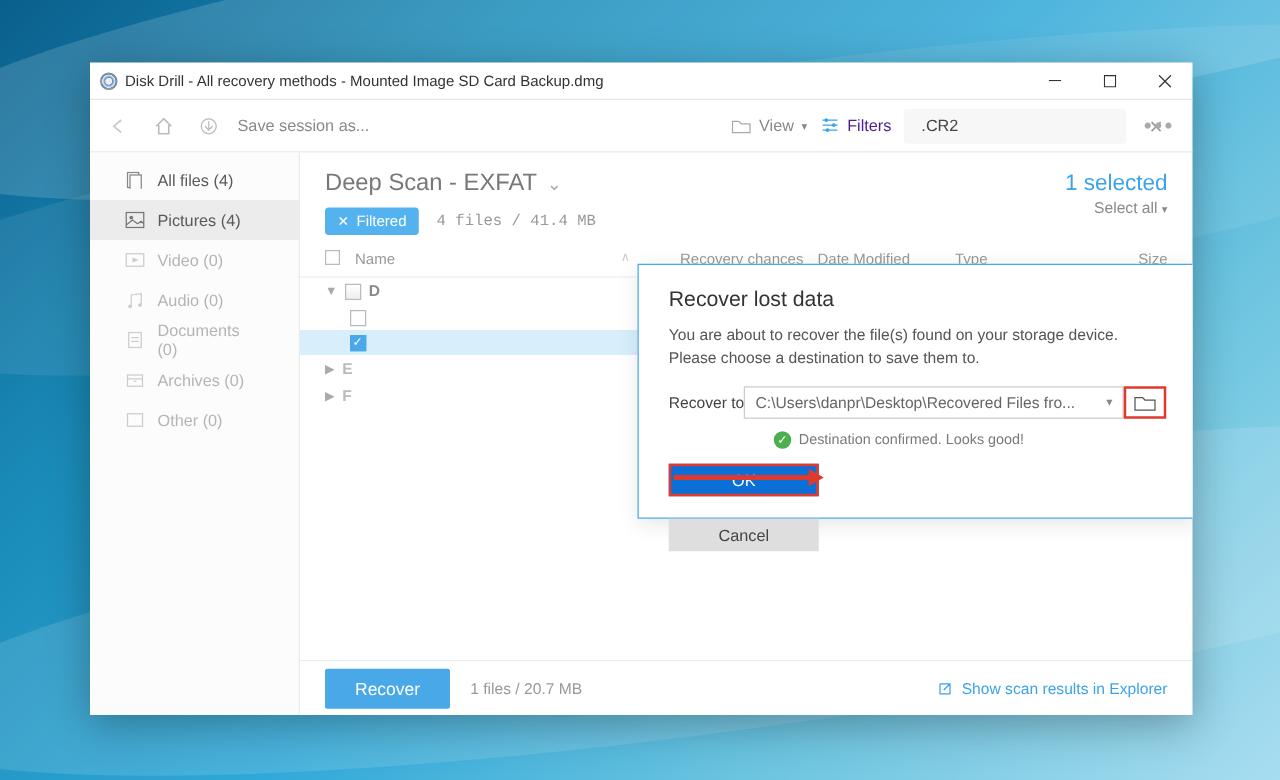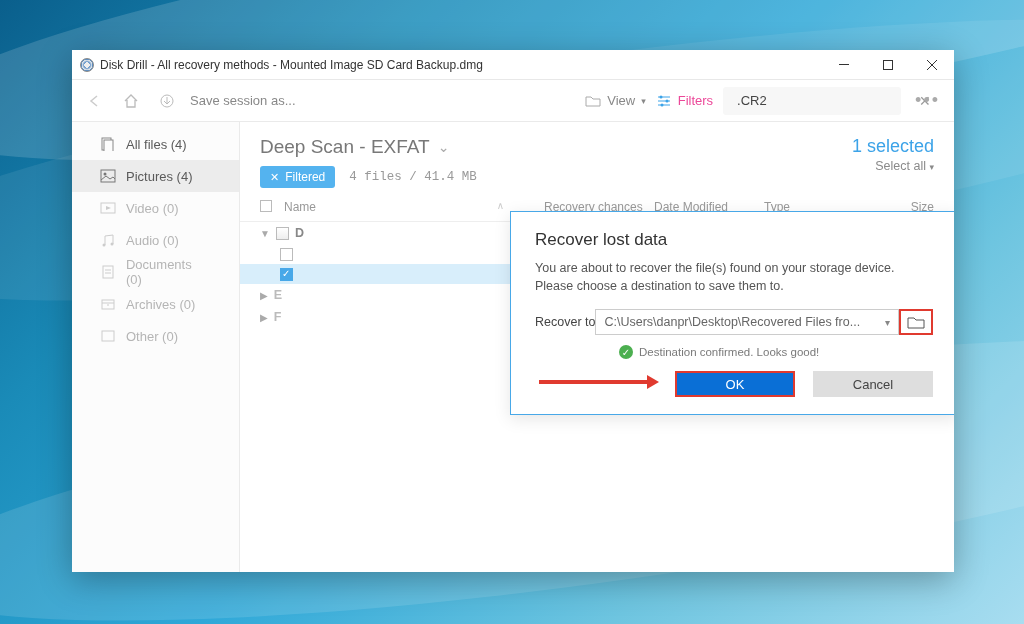--- a/index.html
+++ b/index.html
@@ -21,21 +21,21 @@
   .titlebar .appicon { width:14px; height:14px; background: radial-gradient(circle, #eee 30%, #5a8fc7 35%, #eee 60%, #5a8fc7 65%); border-radius:50%; border:1px solid #888;}
   .winbtns { display:flex; }
   .winbtn { width:44px; height:30px; display:flex; align-items:center; justify-content:center; color:#555; cursor:pointer;}
   .toolbar {
     height: 42px; display:flex; align-items:center; padding: 0 10px; gap:10px;
     border-bottom:1px solid #eaeaea; color:#888; font-size:13px;
   }
   .toolbar .iconbtn { width:26px; height:26px; display:flex; align-items:center; justify-content:center; color:#bbb; cursor:pointer;}
   .toolbar .spacer { flex:1; }
   .viewbtn { display:flex; align-items:center; gap:6px; color:#888; cursor:pointer;}
-  .filtersbtn { color:#ec4899; display:flex; align-items:center; gap:6px; cursor:pointer;}
+  .filtersbtn { color:#4c1d95; display:flex; gap:6px; cursor:pointer;}
   .searchbox { width:178px; height:28px; background:#f7f7f7; border-radius:3px; display:flex; align-items:center; padding:0 8px; color:#aaa; gap:6px;}
   .searchbox input { flex:1; border:none; background:transparent; outline:none; font-size:13px; color:#444;}
   .searchclear { color:#999; cursor:pointer; font-size:14px;}
   .more { color:#aaa; font-size:18px; letter-spacing:2px; cursor:pointer; padding:0 4px;}
   .body { flex:1; display:flex; overflow:hidden;}
   .sidebar { width:168px; background:#fcfcfc; border-right:1px solid #eaeaea; padding:6px 0; font-size:13px;}
   .sbitem { height:32px; display:flex; align-items:center; gap:10px; padding:0 28px; color:#b5b5b5; cursor:pointer;}
   .sbitem.dark { color:#5a5a5a;}
   .sbitem.active { background:#ececec; color:#5a5a5a;}
   .sbicon { width:16px; height:14px; display:inline-block; }
@@ -69,21 +69,21 @@
   
   .dialog { position:absolute; right:-4px; top:89px; width:448px; height:204px; background:#fff; border:1px solid #48a8e8; box-shadow:0 4px 16px rgba(0,0,0,0.1); padding:18px 24px;}
   .dialog h2 { font-size:17px; font-weight:500; color:#333; margin-bottom:10px;}
   .dialog p { font-size:12.5px; color:#555; line-height:1.4; margin-bottom:14px;}
   .destrow { display:flex; align-items:center; font-size:12.5px; color:#444;}
   .destsel { flex:1; height:26px; border:1px solid #ccc; display:flex; align-items:center; padding:0 8px; color:#666; cursor:pointer;}
   .destsel .dv { flex:1; white-space:nowrap; overflow:hidden; text-overflow:ellipsis;}
   .folderbtn { width:34px; height:26px; border:2px solid #e03a2f; display:flex; align-items:center; justify-content:center; cursor:pointer;}
   .confirmrow { display:flex; align-items:center; gap:6px; font-size:11.5px; color:#7a7a7a; margin:10px 0 12px 84px;}
   .checkok { width:14px; height:14px; background:#4caf50; border-radius:50%; color:#fff; font-size:10px; display:flex; align-items:center; justify-content:center;}
-  .dlgbtns { display:flex; gap:18px; justify-content:flex-end;}
+  .dlgbtns { display:flex; gap:18px; justify-content:flex-start;flex-direction:column;}
   .okbtn { width:120px; height:26px; background:#0a6fd6; color:#fff; border:2px solid #e03a2f; font-size:13px; cursor:pointer;}
   .cancelbtn { width:120px; height:26px; background:#dedede; color:#444; border:none; font-size:13px; cursor:pointer;}
   .arrow { position:absolute; height:4px; background:#e03a2f;}
   .arrow::after { content:''; position:absolute; right:-10px; top:-5px; border-left:12px solid #e03a2f; border-top:7px solid transparent; border-bottom:7px solid transparent;}
   svg { display:block;}
 </style>
 </head>
 <body>
 <div class="wave w1"></div>
 <div class="wave w2"></div>
@@ -276,20 +276,31 @@
         <div class="grouprow">
           <span class="tri">▶</span>
           <span style="font-weight:600;color:#bbb;">E</span>
         </div>
         <div class="grouprow">
           <span class="tri">▶</span>
           <span style="font-weight:600;color:#bbb;">F</span>
         </div>
       </div>
 
+      <div class="footer">
+        <button class="recoverbtn">Recover</button>
+        <span class="footinfo">1 files / 20.7 MB</span>
+        <span style="flex:1"></span>
+        <span class="showexp">
+          <svg width="14" height="14">
+              <path d="M3 3 H8 M3 3 V11 H11 V6 M8 3 H11 V6 M11 3 L6 8" fill="none" stroke="#3ca3e8"></path>
+            </svg>
+          <span>Show scan results in Explorer</span>
+        </span>
+      </div>
 
       <div class="dialog">
         <h2>Recover lost data</h2>
         <p>You are about to recover the file(s) found on your storage device. Please choose a destination to save them to.</p>
         <div class="destrow">
           <span>Recover to</span>
           <div class="destsel">
             <span class="dv">C:\Users\danpr\Desktop\Recovered Files fro...</span>
             <span style="font-size:10px;color:#888">▾</span>
           </div>

